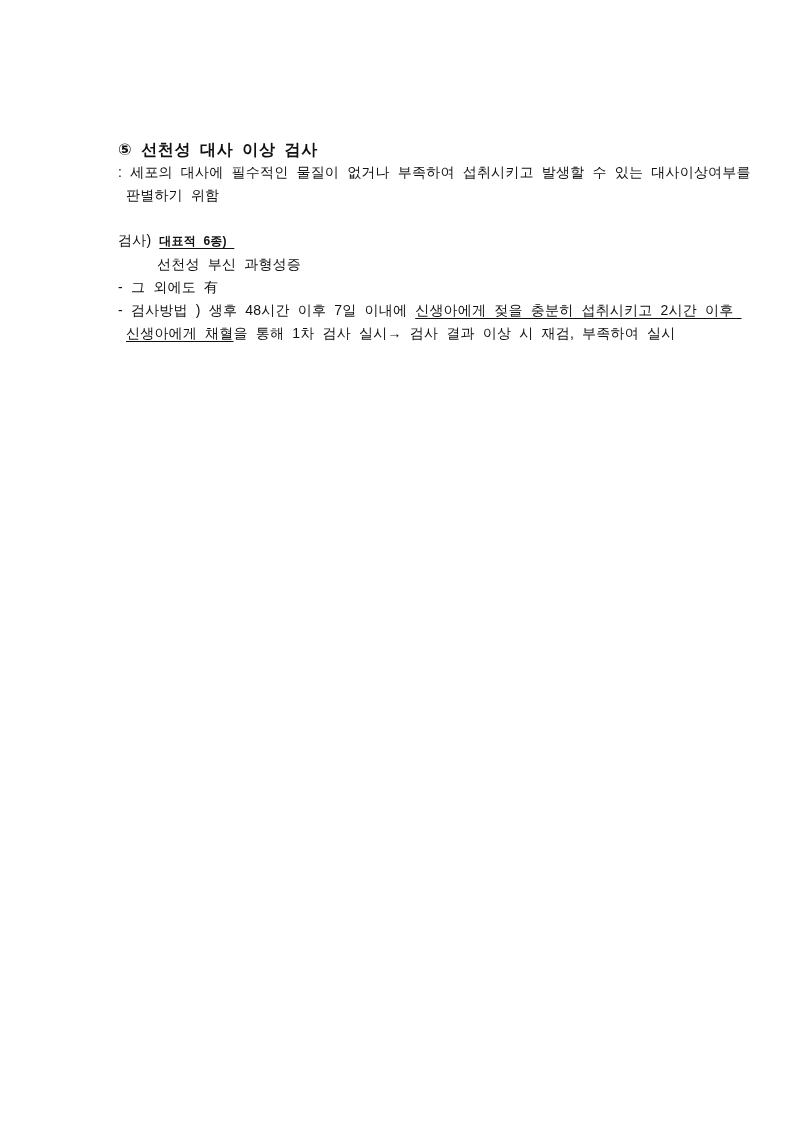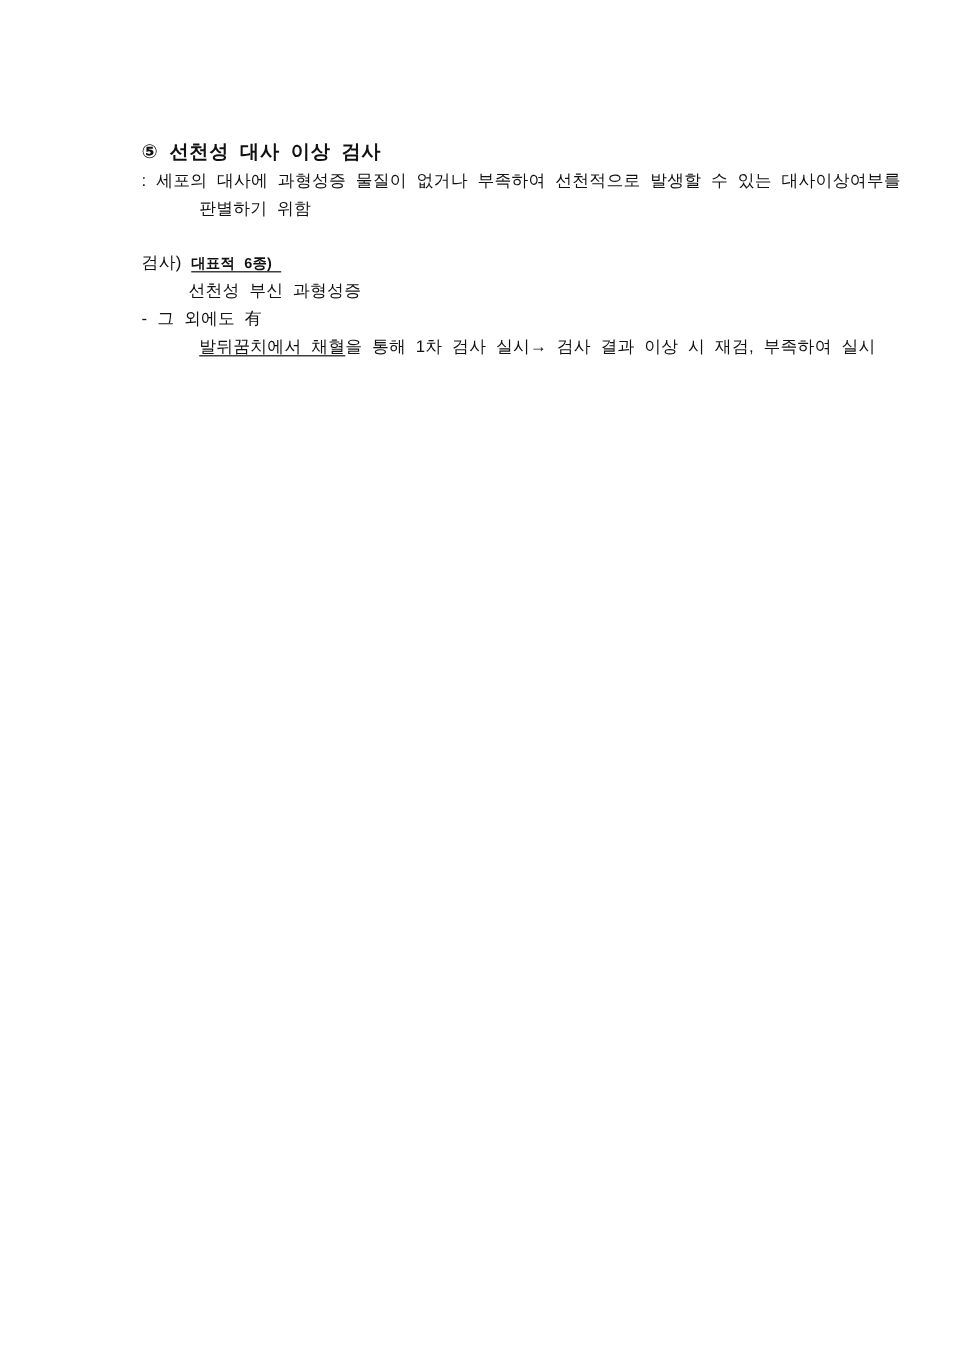--- a/index.html
+++ b/index.html
@@ -8,21 +8,21 @@
     position: relative;
     width: 794px;
     height: 1123px;
     background: #ffffff;
     font-family: "Liberation Sans", "DejaVu Sans", sans-serif;
     color: #111111;
     overflow: hidden;
   }
   .content {
     position: absolute;
-    top: 116px;
+    top: 138px;
     left: 118px;
     width: 620px;
     font-size: 14px;
     line-height: 23px;
     word-spacing: 4px;
     letter-spacing: 0.2px;
   }
   .line { white-space: pre; }
   .title {
     font-size: 16px;
@@ -33,40 +33,41 @@
     text-decoration: underline;
     text-underline-offset: 3px;
     text-decoration-thickness: 1px;
   }
   .tests-heading {
     font-size: 12px;
     font-weight: bold;
     text-decoration: underline;
     text-underline-offset: 3px;
   }
-  .indent-1 { padding-left: 8px; margin-left: 40px; }
+  .indent-1 { padding-left: 8px; }
   .indent-2 { padding-left: 39px; }
   .gap-top { margin-top: 22px; }
 </style>
 </head>
 <body>
 
 <div class="page">
   <div class="content">
 
     <div class="line title">⑤ 선천성 대사 이상 검사</div>
 
-    <div class="line">: 세포의 대사에 과형성증 물질이 없거나 부족하여 선천적으로 발생할 수 있는 대사이상여부를</div>
+    <div class="line">: 세포의 대사에 필수적인 물질이 없거나 부족하여 섭취시키고 발생할 수 있는 대사이상여부를</div>
 
     <div class="line indent-1">판별하기 위함</div>
 
     <div class="line gap-top"><span>검사) </span><span class="tests-heading">대표적 6종) </span></div>
 
 
     <div class="line indent-2">선천성 부신 과형성증</div>
 
     <div class="line">- 그 외에도 有</div>
 
+    <div class="line"><span>- 검사방법 ) 생후 48시간 이후 7일 이내에 </span><span class="underline">신생아에게 젖을 충분히 섭취시키고 2시간 이후 </span></div>
 
-    <div class="line indent-1"><span class="underline">발뒤꿈치에서 채혈</span><span>을 통해 1차 검사 실시→ 검사 결과 이상 시 재검, 부족하여 실시</span></div>
+    <div class="line indent-1"><span class="underline">신생아에게 채혈</span><span>을 통해 1차 검사 실시→ 검사 결과 이상 시 재검, 부족하여 실시</span></div>
 
   </div>
 </div>
 
 </body></html>

